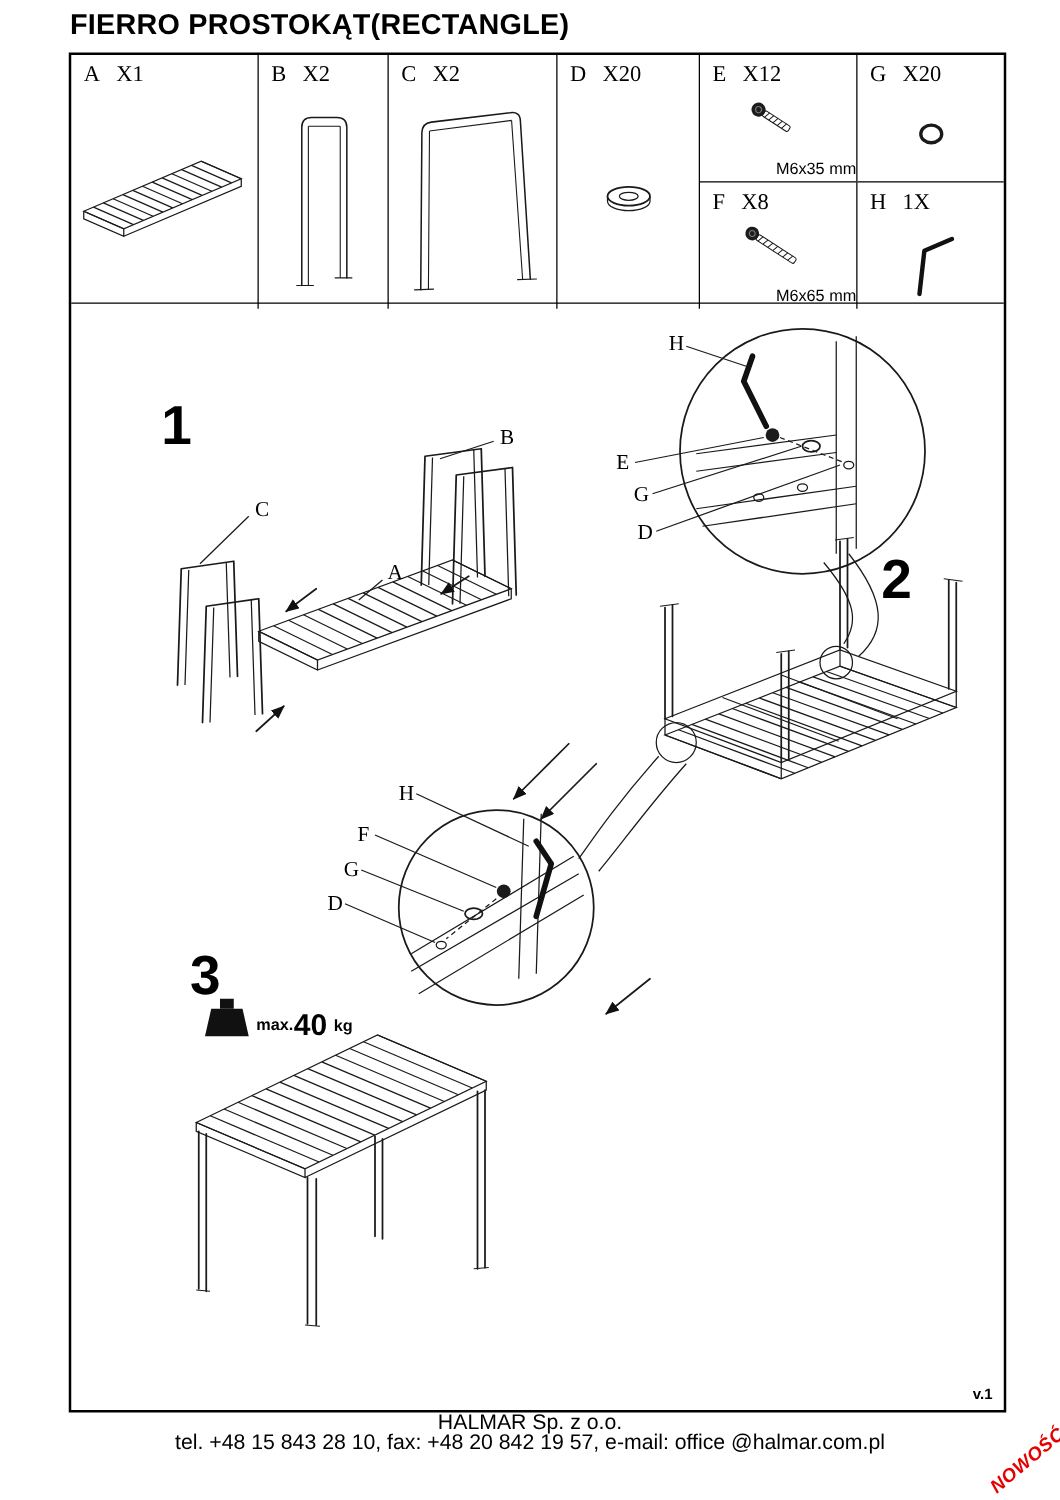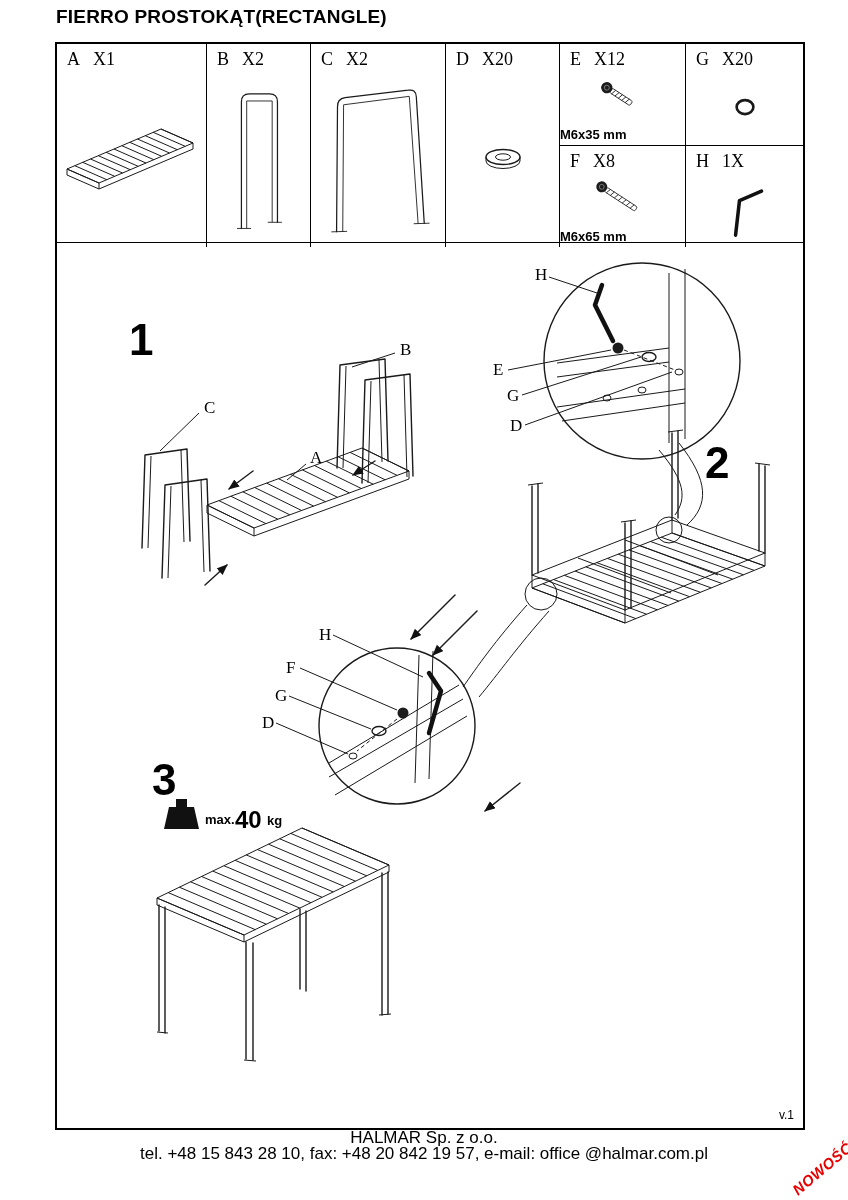--- a/index.html
+++ b/index.html
@@ -1,29 +1,29 @@
 <!DOCTYPE html>
 <html><head>
 <meta charset="utf-8">
 <style>
   html,body{margin:0;padding:0;}
   body{width:848px;height:1200px;background:#fff;position:relative;font-family:"Liberation Sans",sans-serif;color:#000;overflow:hidden;}
-  .title{position:absolute;left:56px;top:6px;font-size:19px;font-weight:700;letter-spacing:.2px;}
+  .title{position:absolute;left:56px;top:6px;font-size:23px;font-weight:700;letter-spacing:.2px;}
   .box{position:absolute;left:55px;top:42px;width:746px;height:1084px;border:2px solid #000;}
   .parts{display:grid;grid-template-columns:150px 104px 135px 114px 126px 1fr;height:198px;border-bottom:1px solid #000;}
   .pcell{border-right:1px solid #000;display:flex;flex-direction:column;padding-top:3px;min-width:0;}
   .pcol{border-right:1px solid #000;display:flex;flex-direction:column;min-width:0;}
   .pcol.last{border-right:none;}
   .sub{height:98px;display:flex;flex-direction:column;padding-top:3px;min-height:0;}
   .sub.top{border-bottom:1px solid #000;}
   .plabel{font-family:"Liberation Serif",serif;font-size:18px;display:flex;gap:13px;padding:2px 0 0 10px;}
   .icon-area{flex:1;display:flex;align-items:center;justify-content:center;min-height:0;}
-  .sizetxt{font-weight:700;font-size:13px;text-align:left;padding-bottom:3px;}
+  .sizetxt{font-weight:400;font-size:13px;text-align:right;padding-bottom:3px;}
   .diagram-wrap{position:relative;width:742px;height:882px;}
-  .version{position:absolute;right:5px;bottom:3px;font-weight:400;font-size:12px;}
+  .version{position:absolute;right:5px;bottom:3px;font-weight:700;font-size:12px;}
   .footer{position:absolute;left:0;top:1130px;width:848px;text-align:center;font-size:17px;line-height:15.5px;}
   .badge{position:absolute;left:786px;top:1160px;color:#e60000;font-weight:700;font-style:italic;font-size:15px;transform:rotate(-40deg);letter-spacing:.5px;}
   .ln{stroke:#1a1a1a;stroke-width:1.4;fill:none;stroke-linecap:round;stroke-linejoin:round;}
   .thin{stroke:#1a1a1a;stroke-width:1;fill:none;}
   .sl line{stroke:#1a1a1a;stroke-width:1;}
   .thick{stroke:#111;stroke-width:4.5;fill:none;stroke-linecap:round;stroke-linejoin:round;}
   .dash{stroke:#1a1a1a;stroke-width:1;stroke-dasharray:4 3;fill:none;}
   text.serif{font-family:"Liberation Serif",serif;font-size:17px;fill:#000;}
   text.stepnum{font-family:"Liberation Sans",sans-serif;font-size:44px;font-weight:700;fill:#000;}
   text.wsm{font-family:"Liberation Sans",sans-serif;font-size:13px;font-weight:700;fill:#000;}

